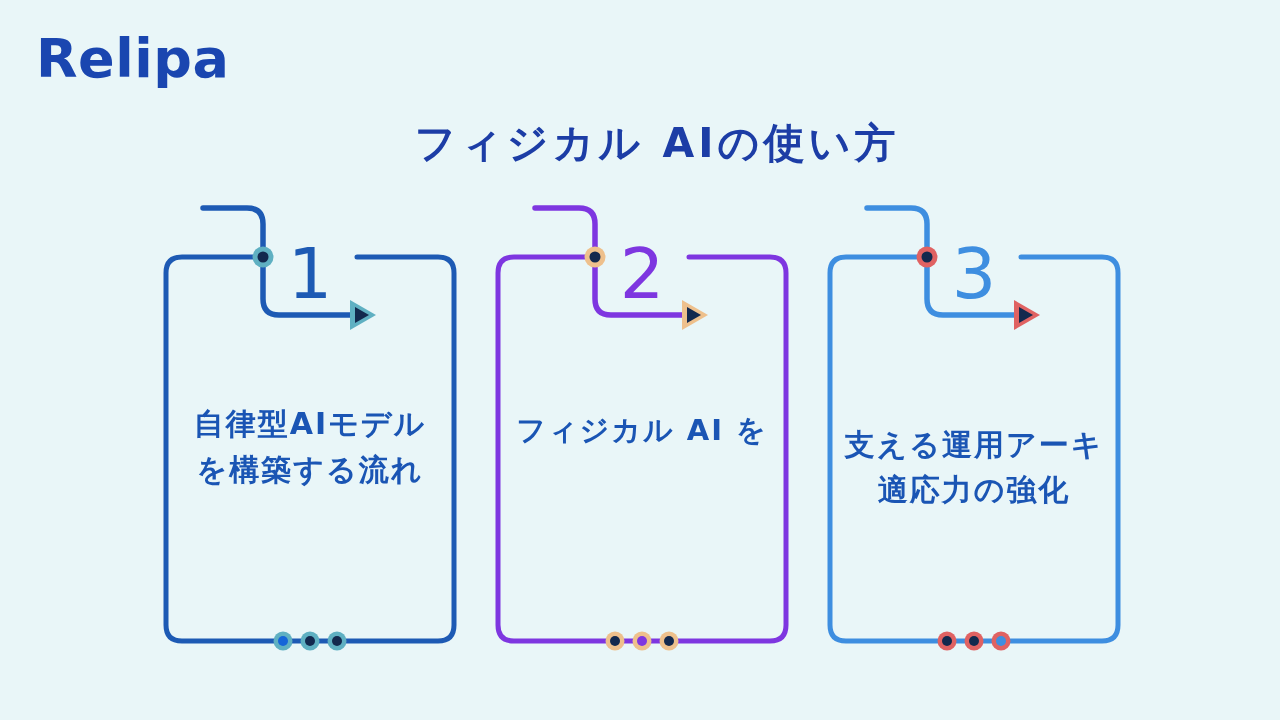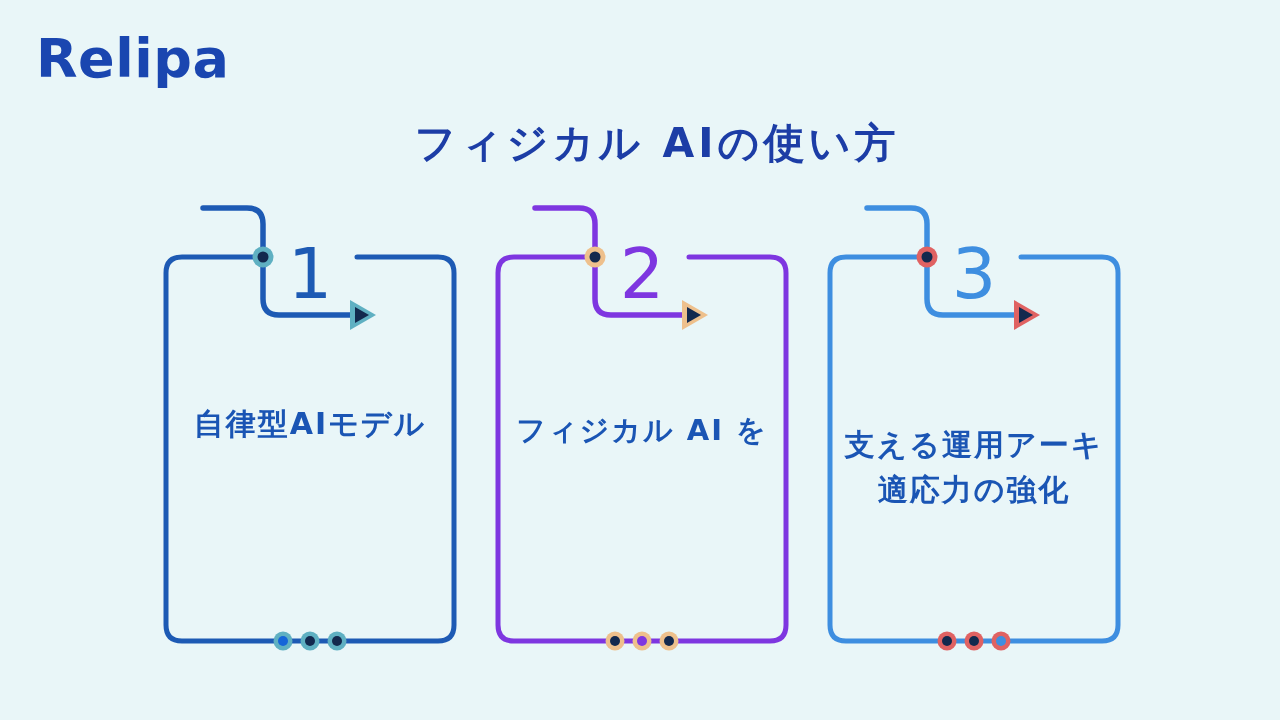--- a/index.html
+++ b/index.html
@@ -58,20 +58,21 @@
       <circle cx="123" cy="441" r="9.5" fill="#5fb0c2"></circle>
       <circle cx="123" cy="441" r="5" fill="#1565d8"></circle>
       <circle cx="150" cy="441" r="9.5" fill="#5fb0c2"></circle>
       <circle cx="150" cy="441" r="5" fill="#13294e"></circle>
       <circle cx="177" cy="441" r="9.5" fill="#5fb0c2"></circle>
       <circle cx="177" cy="441" r="5" fill="#13294e"></circle>
     </g>
   </svg>
   <div class="card-text">
     <div>自律型AIモデル</div>
+    <div>を構築する流れ</div>
     <div></div>
   </div>
 </div>
 
 <div class="card card2">
   <svg width="300" height="460" viewBox="0 0 300 460">
     <path d="M 43,8 H 87 Q 103,8 103,24 V 99 Q 103,115 119,115 H 190" fill="none" stroke-width="5.5" stroke-linecap="round" stroke="#7e36e0"></path>
     <path d="M 197,57 H 278 Q 294,57 294,73 V 425 Q 294,441 278,441 H 22 Q 6,441 6,425 V 73 Q 6,57 22,57 H 103" fill="none" stroke-width="5" stroke-linecap="round" stroke="#7e36e0"></path>
     <polygon points="190,100 216,115 190,130" fill="#eec08c"></polygon>
     <polygon points="195,107 209,115 195,123" fill="#13294e"></polygon>

